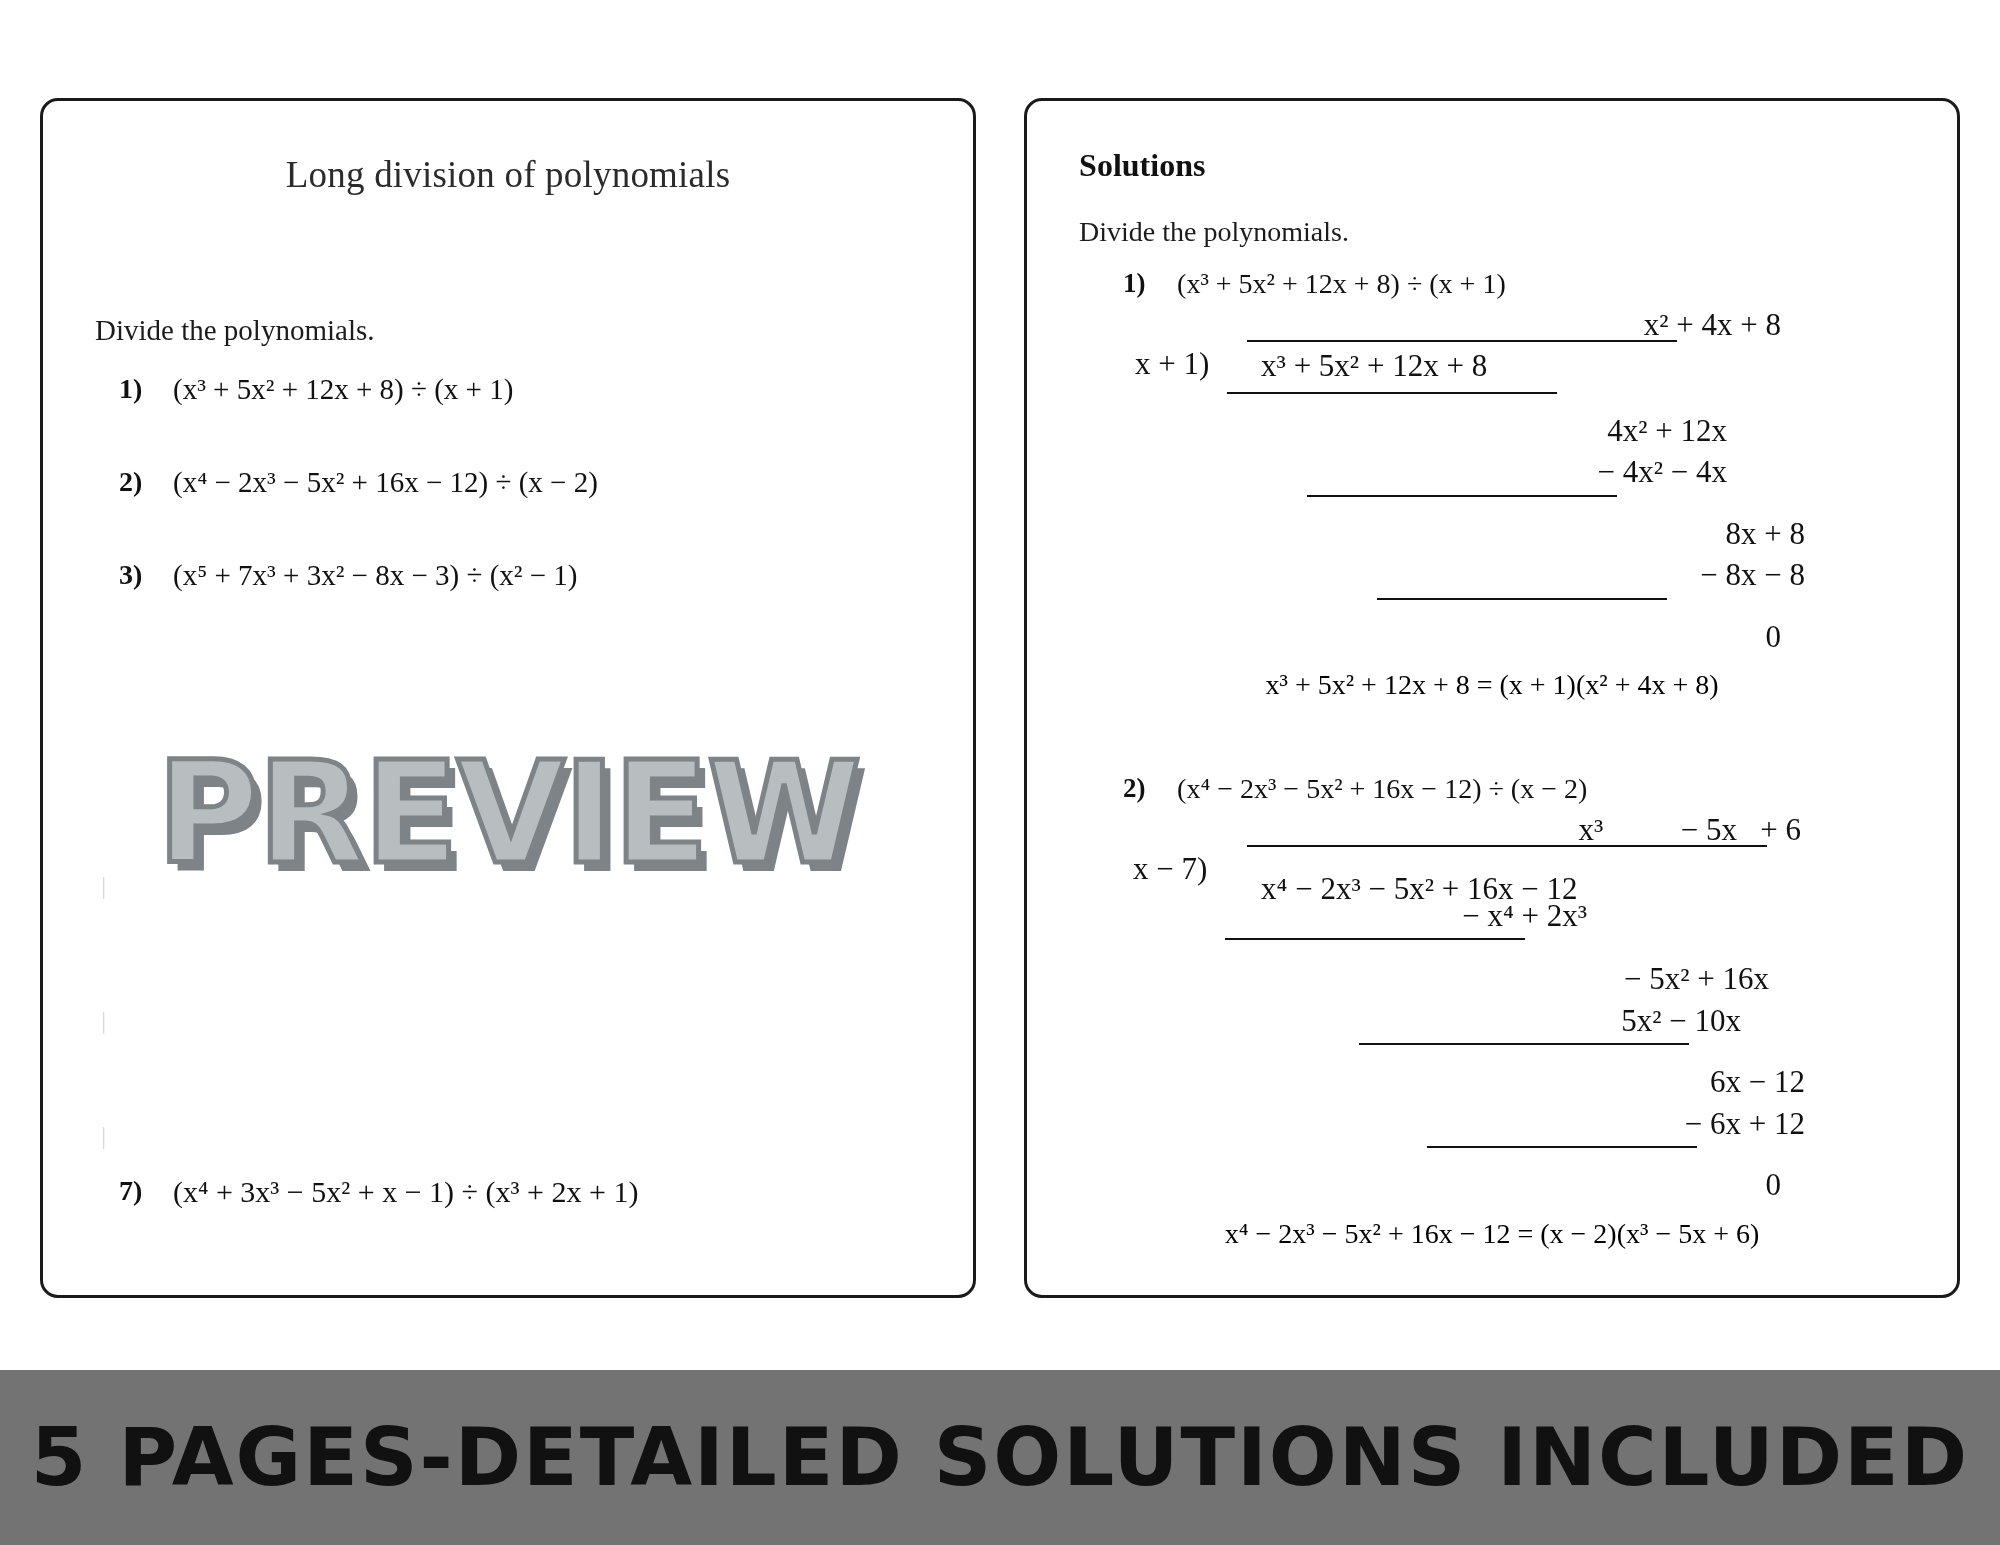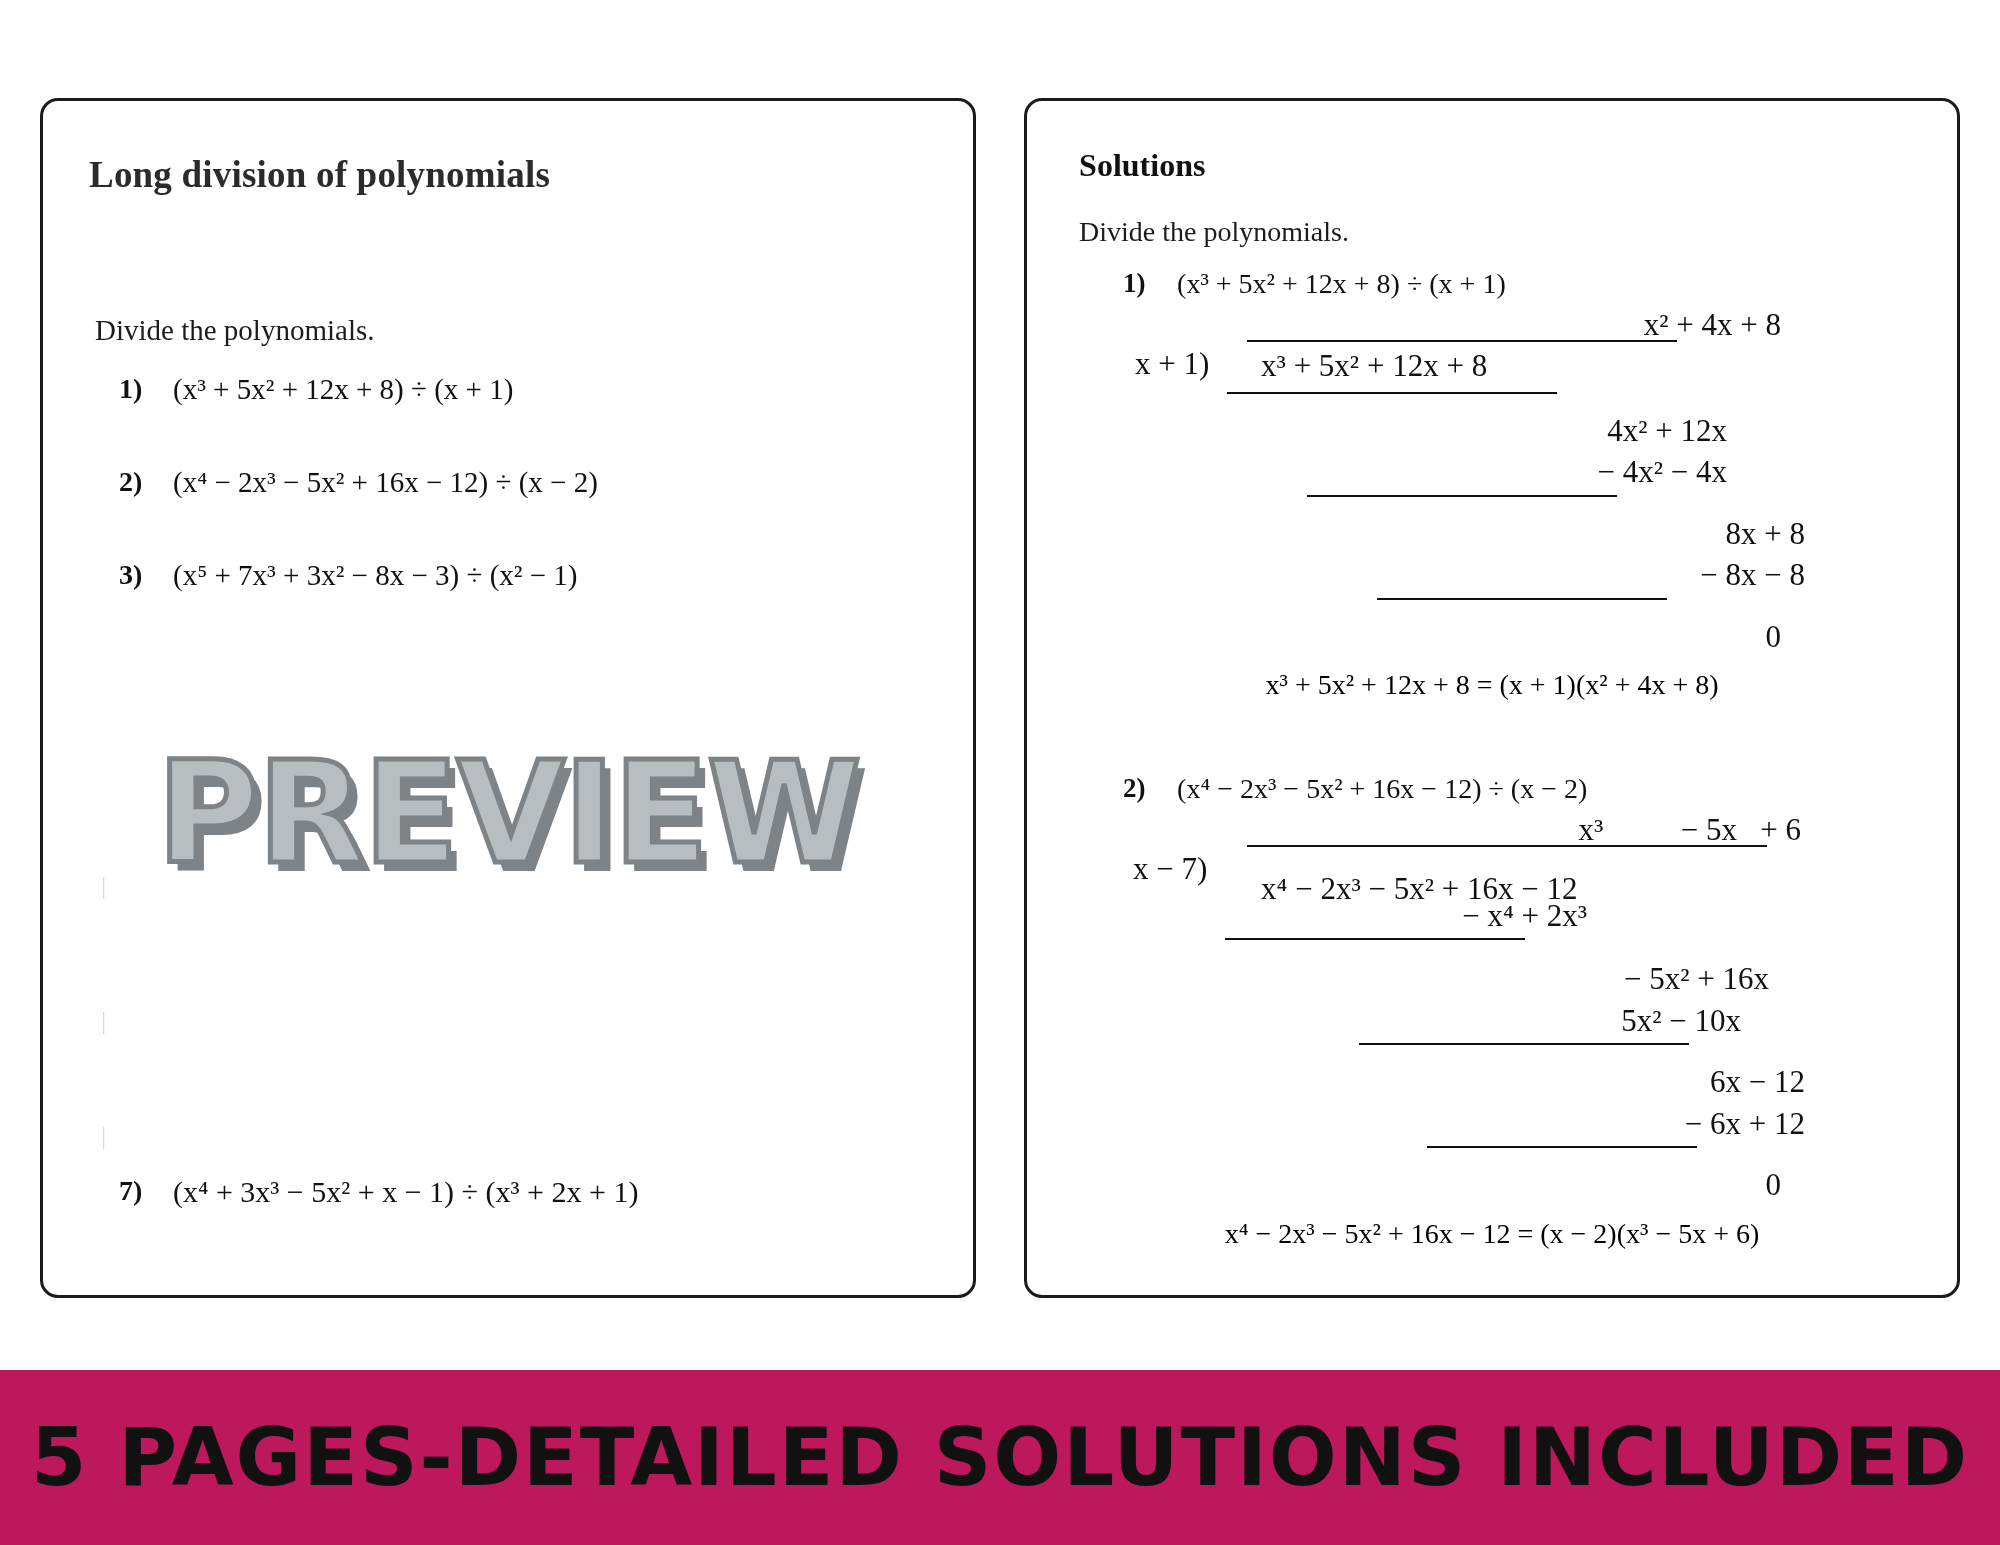--- a/index.html
+++ b/index.html
@@ -44,25 +44,25 @@
     padding: 38px 46px;
   }
   .sheet-right {
     width: 950px;
     height: 1200px;
     padding: 36px 40px;
   }
 
   
   .ws-title {
+    text-align: center;
     font-size: 37px;
     color: #2b2b2b;
     margin-top: 14px;
     letter-spacing: 0.2px;
-    font-weight: bold;
   }
   .ws-instruction {
     font-size: 29px;
     color: #1c1c1c;
     margin-top: 118px;
     margin-left: 6px;
   }
   .q-list {
     margin-top: 26px;
   }
@@ -180,21 +180,21 @@
     height: 0;
   }
 
   
   .banner {
     position: absolute;
     left: 0;
     bottom: 0;
     width: 2000px;
     height: 175px;
-    background: #be185d;
+    background: #737373;
     display: flex;
     align-items: center;
     justify-content: center;
   }
   .banner-text {
     font-family: "DejaVu Sans", sans-serif;
     font-weight: bold;
     font-size: 80px;
     letter-spacing: 2px;
     color: #111;

